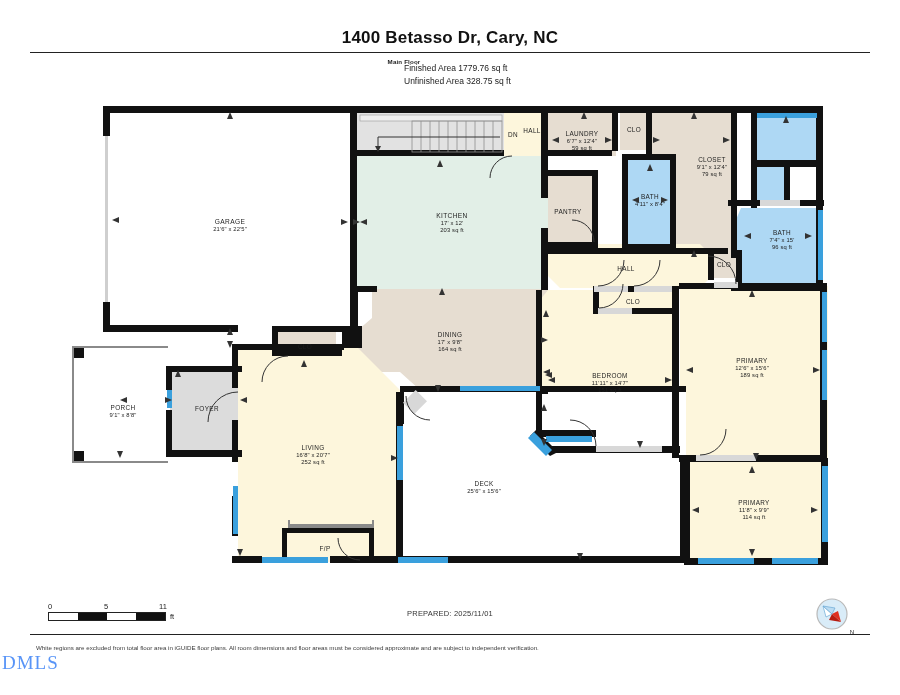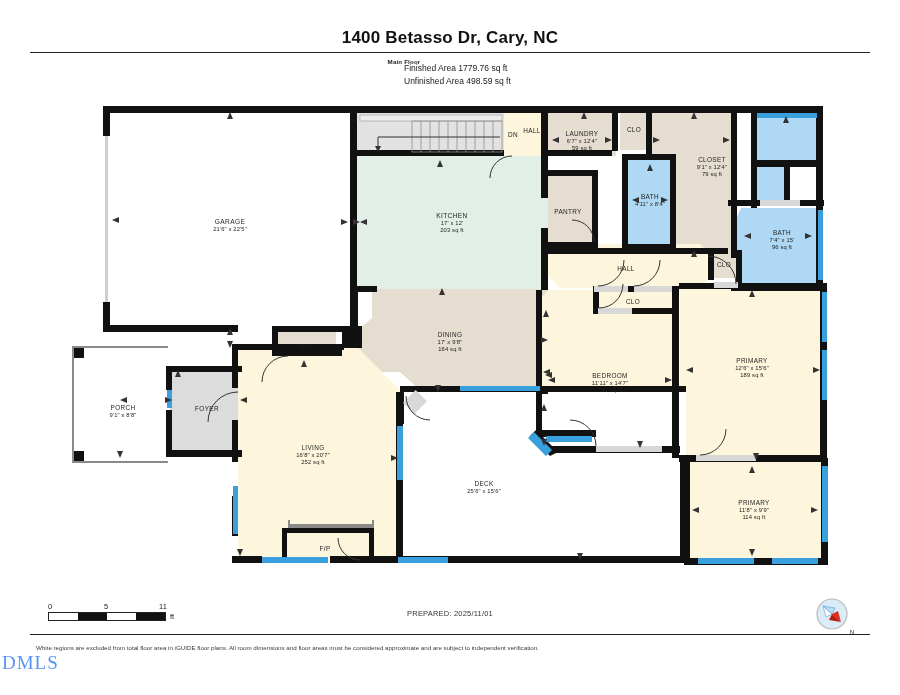--- a/index.html
+++ b/index.html
@@ -56,21 +56,21 @@
 </style>
 </head>
 <body>
 
 <div id="page">
 
   <div class="title">1400 Betasso Dr, Cary, NC</div>
   <div class="rule-top"></div>
   <div class="meta">
     <div><span class="lbl">Main Floor</span><span class="val">Finished Area 1779.76 sq ft</span></div>
-    <div><span class="lbl"></span><span class="val">Unfinished Area 498.59 sq ft</span></div>
+    <div><span class="lbl"></span><span class="val">Unfinished Area 328.75 sq ft</span></div>
   </div>
 
   <svg id="plan" viewBox="0 0 900 695">
     <defs>
       <g id="arrL">
           <path d="M0,0 L5,-2.2 L5,2.2 Z" fill="#222"></path>
         </g>
     </defs>
 
     <rect x="103" y="106" width="254" height="226" fill="#ffffff"></rect>

